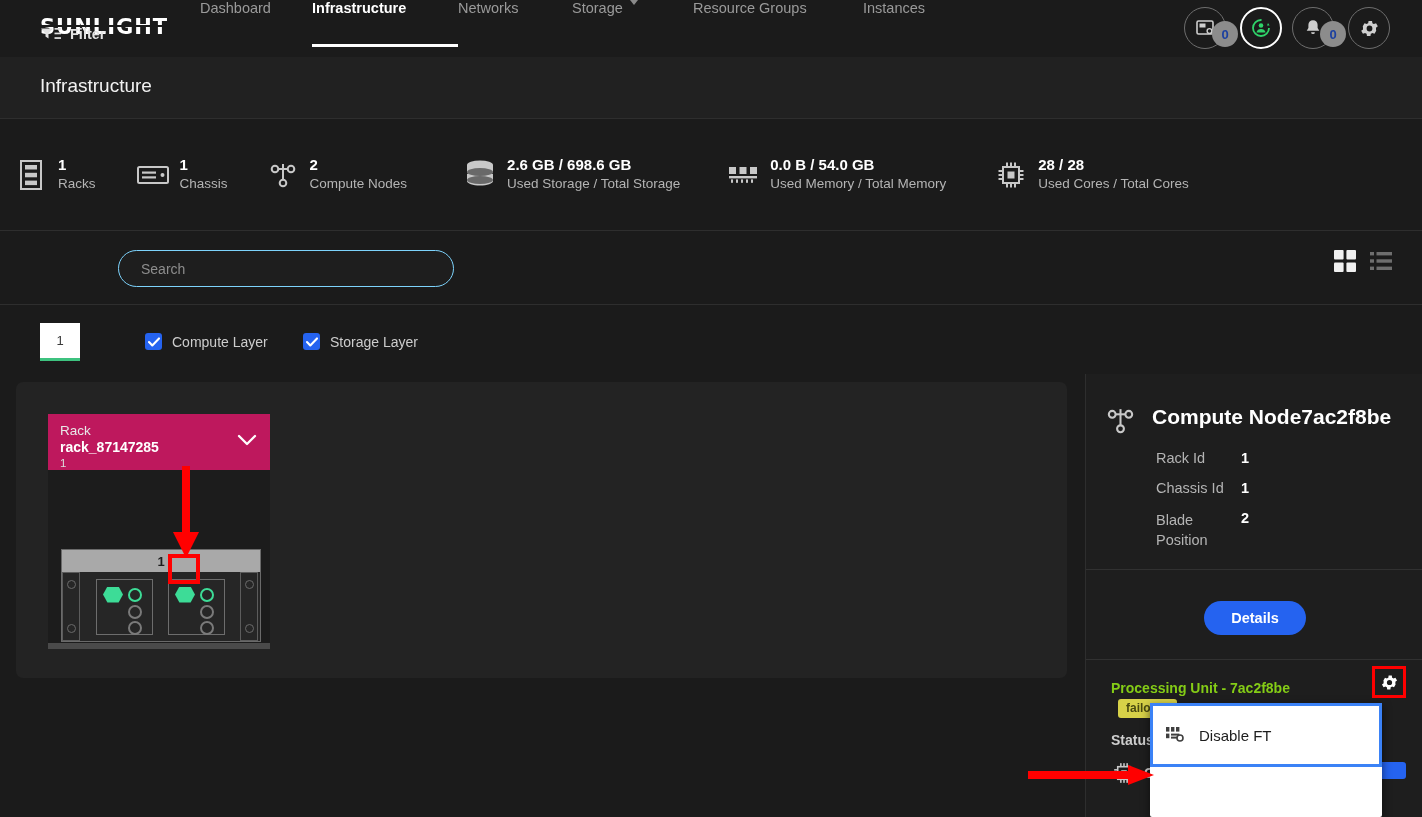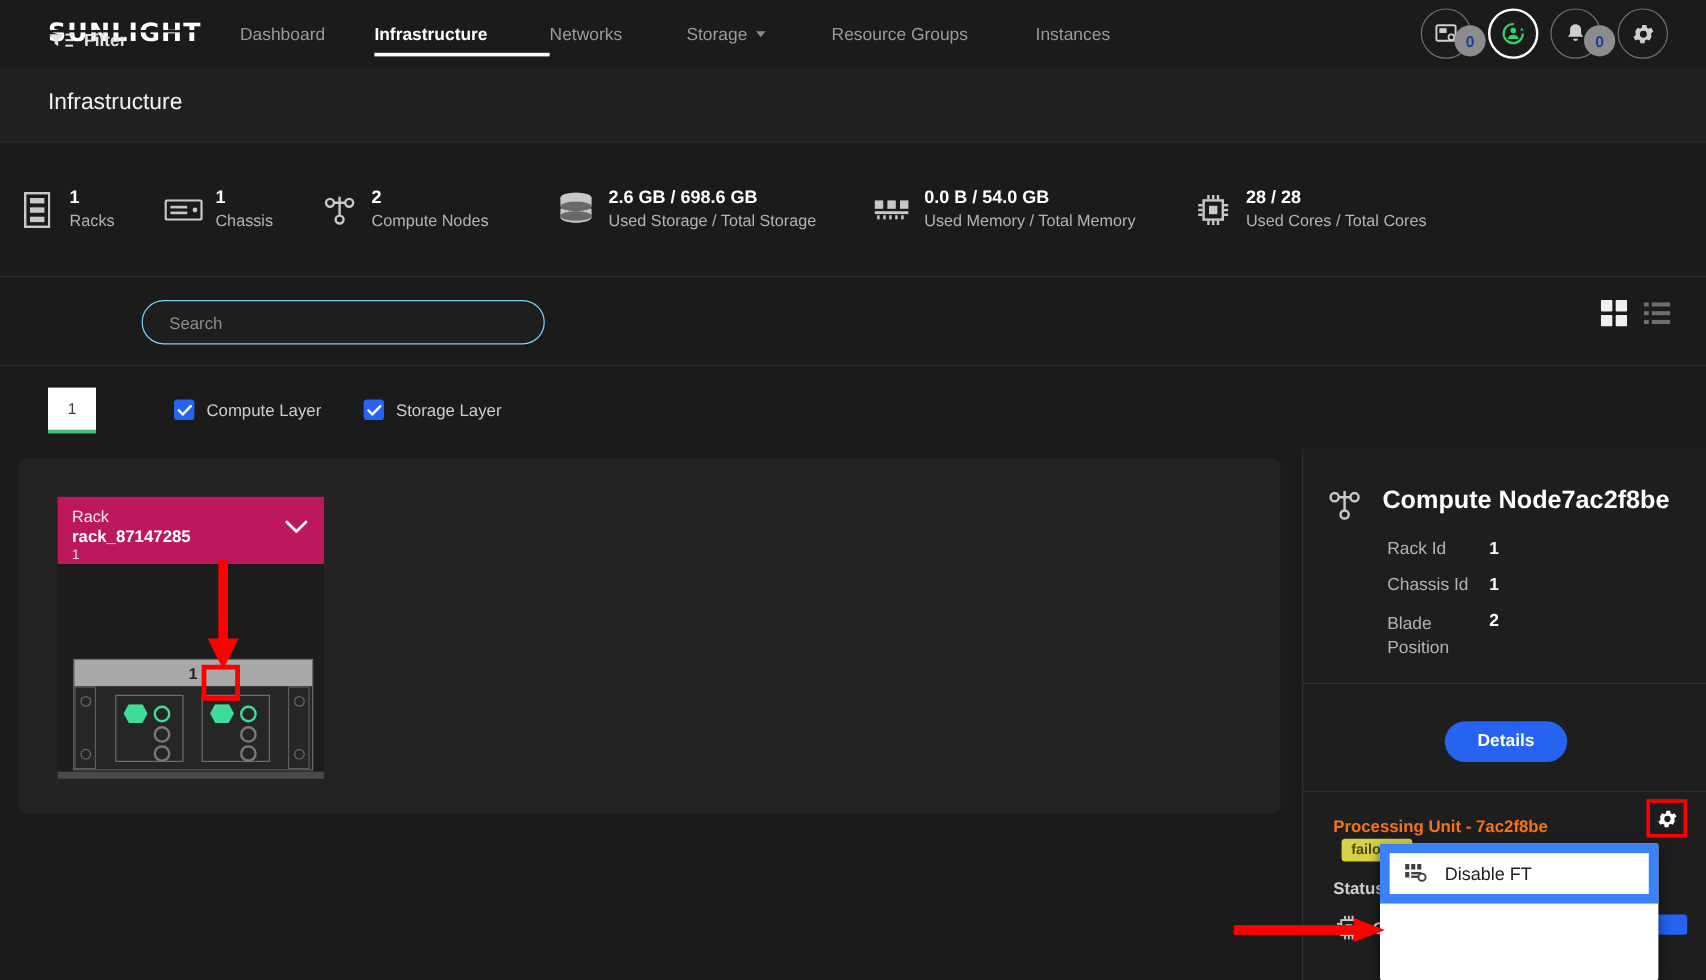--- a/index.html
+++ b/index.html
@@ -24,21 +24,21 @@
     display: flex; align-items: center;
   }
   .logo-inner { position: relative; }
   .logo-inner::after {
     content: ""; position: absolute; left: -2px; top: 42%;
     width: 134px; height: 2px; background: #1b1b1b;
   }
   .nav-items { position: absolute; left: 200px; top: 0; height: 57px; display: flex; align-items: center; }
   .nav-item {
     color: #9a9a9a; font-size: 14.5px; padding: 0 0;
-    height: 57px; display: flex; align-items: center; cursor: pointer;
+    height: 57px; display: flex; align-items: flex-start; cursor: pointer;
     position: relative; margin-right: 0;
   }
   .nav-item.active { color: #ffffff; font-weight: bold; }
   .nav-item.active::after {
     content: ""; position: absolute; left: 0; right: 0; bottom: 10px;
     height: 3px; background: #ffffff;
   }
   .caret-down {
     display: inline-block; margin-left: 7px;
     border-left: 4px solid transparent; border-right: 4px solid transparent;
@@ -198,21 +198,21 @@
   .kv .v { color: #ffffff; font-size: 14.5px; font-weight: bold; }
   .detail-sep { position: absolute; left: 0; width: 337px; height: 1px; background: #313131; }
   .details-btn {
     position: absolute; left: 118px; top: 227px; width: 102px; height: 34px;
     background: #2563f0; border: none; border-radius: 17px;
     color: #ffffff; font-size: 14.5px; font-weight: bold; cursor: pointer;
     font-family: "Liberation Sans", sans-serif;
   }
   .pu-title {
     position: absolute; left: 25px; top: 306px;
-    color: #f97316; font-size: 14px; font-weight: bold;
+    color: #84cc16; font-size: 14px; font-weight: bold;
   }
   .pu-gear {
     position: absolute; left: 286px; top: 292px; width: 34px; height: 32px;
     border: 3px solid #ff0000; display: flex; align-items: center; justify-content: center;
     cursor: pointer;
   }
   .failover-badge {
     position: absolute; left: 32px; top: 325px; height: 19px;
     background: #d7d148; color: #4a4a10; font-size: 12px; font-weight: bold;
     padding: 2px 8px; border-radius: 3px;
@@ -237,21 +237,21 @@
     position: absolute; left: 1150px; top: 703px; width: 232px; height: 114px;
     background: #ffffff; border-radius: 2px;
     box-shadow: 0 3px 10px rgba(0,0,0,.55);
     z-index: 40;
   }
   .ctxitem {
     height: 45px; display: flex; align-items: center; padding-left: 16px;
     color: #1d1d1d; font-size: 15px; cursor: pointer;
   }
   .ctxitem .ci { width: 34px; display: flex; align-items: center; color: #3f3f3f; }
-  .ctxitem.sel { border: 8px solid #3b82f6; height: 50px; padding-left: 12px; }
+  .ctxitem.sel { border: 3px solid #3b82f6; height: 64px; padding-left: 12px; }
   .arrow-h { position: absolute; z-index: 45; pointer-events: none; }
 </style>
 </head>
 <body>
 
 <div class="topnav">
   <div class="logo">
     <span class="logo-inner">SUNLIGHT</span>
   </div>
   <div class="nav-items">

